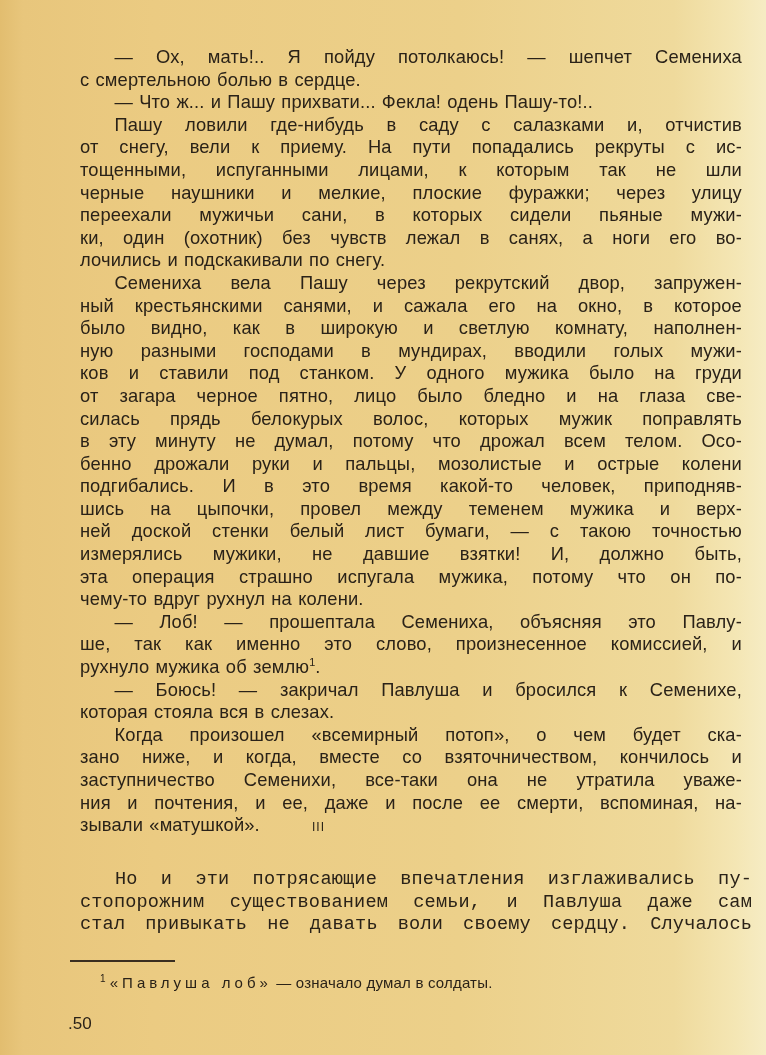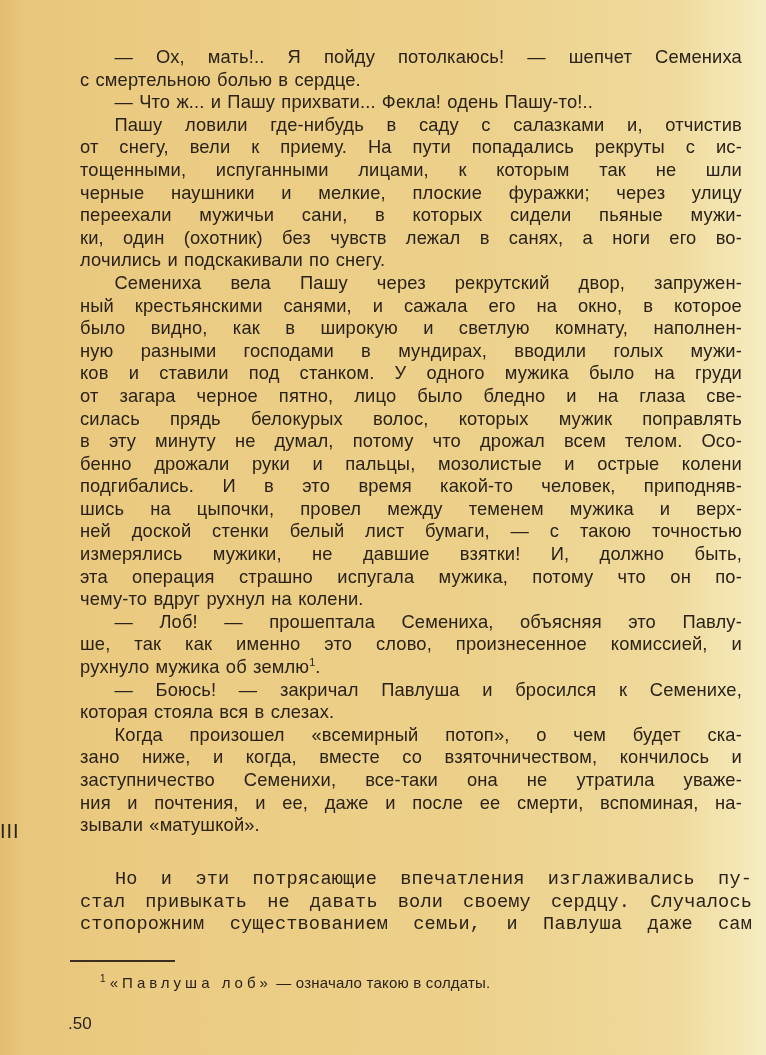--- a/index.html
+++ b/index.html
@@ -27,21 +27,21 @@
       letter-spacing: 0.15px;
       word-spacing: 1px;
       font-stretch: condensed;
     }
     .line { display: block; white-space: nowrap; text-align: justify; text-align-last: justify; }
     .line.last { text-align-last: left; }
     .line.indent { padding-left: 35px; }
     .para .line { text-indent: 0; }
     .chapter {
       position: absolute; left: 0; width: 637px; top: 820px;
-      text-align: left; font-size: 20px; letter-spacing: 1px;
+      text-align: center; font-size: 12px; letter-spacing: 1px;
     }
     .chapter-para { position: absolute; left: 80px; top: 869px; width: 672px; font-family: Liberation Mono, monospace; }
     .rule { position: absolute; left: 70px; top: 960px; width: 105px; height: 1.5px; background: #3a2e20; }
     .footnote {
       position: absolute; left: 100px; top: 973px;
       font-size: 15px; letter-spacing: 0.2px;
     }
     .footnote .spaced { letter-spacing: 4px; }
     .footnote sup { font-size: 10px; margin-right: 4px; }
     .page-num { position: absolute; left: 56px; top: 1014px; font-size: 17px; margin-left: 12px; }
@@ -100,24 +100,24 @@
     <span class="line">ния и почтения, и ее, даже и после ее смерти, вспоминая, на-</span>
     <span class="line last">зывали «матушкой».</span>
   </p>
 </div>
 
 <div class="chapter">III</div>
 
 <div class="chapter-para">
   <p class="para">
     <span class="line indent">Но и эти потрясающие впечатления изглаживались пу-</span>
+    <span class="line">стопорожним существованием семьи, и Павлуша даже сам</span>
     <span class="line">стал привыкать не давать воли своему сердцу. Случалось</span>
-    <span class="line">стопорожним существованием семьи, и Павлуша даже сам</span>
   </p>
 </div>
 
 <div class="rule"></div>
 
 <div class="footnote">
-  <sup>1</sup><span class="spaced">«Павлуша лоб»</span><span> — означало такою в солдаты.</span>
+  <sup>1</sup><span class="spaced">«Павлуша лоб»</span><span> — означало думал в солдаты.</span>
 </div>
 
 <div class="page-num">.50</div>
 
 </body></html>

